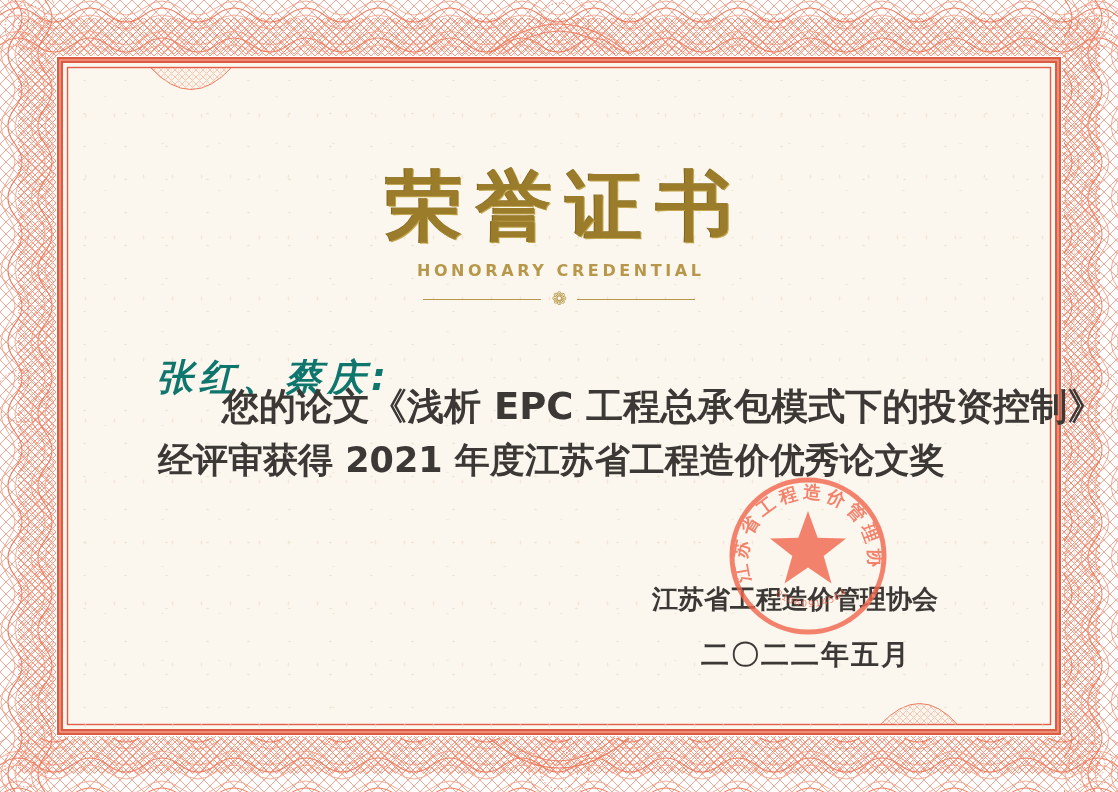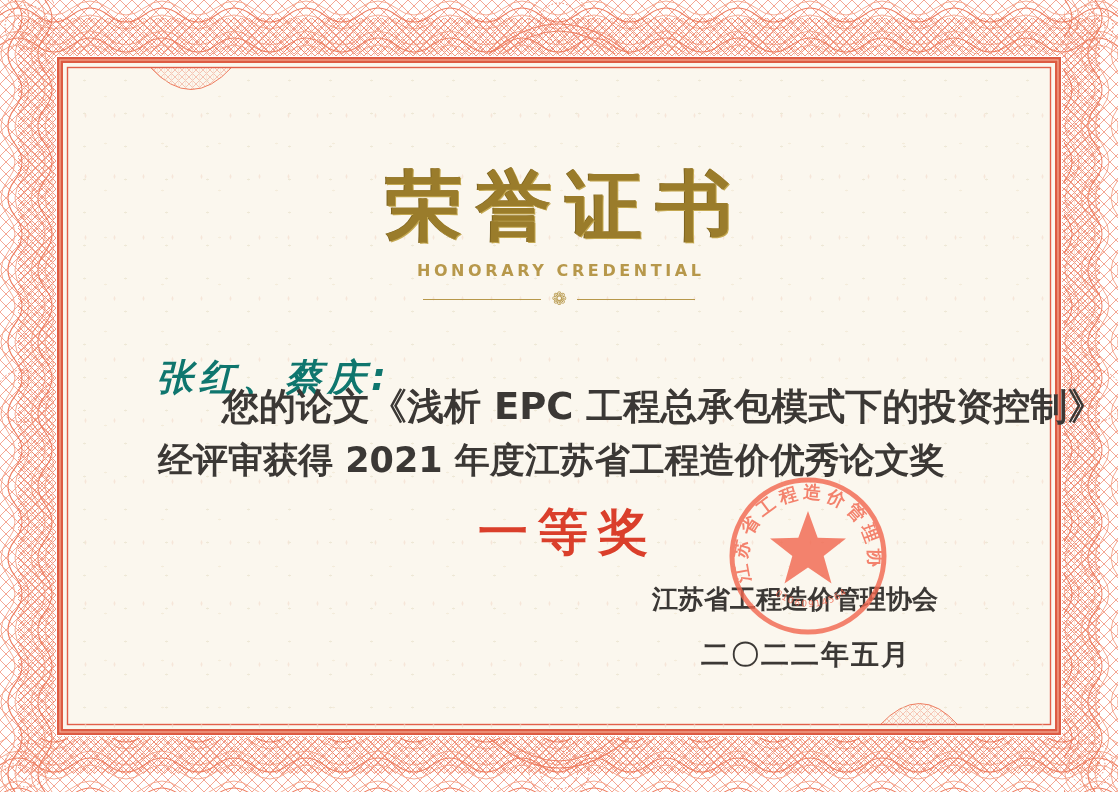--- a/index.html
+++ b/index.html
@@ -160,21 +160,20 @@
 
     <div class="abs divider">
       <span class="rule"></span>
       <span class="orn">❁</span>
       <span class="rule"></span>
     </div>
 
     <div class="abs recipients">张红、蔡庆:</div>
     <div class="abs body1">您的论文《浅析 EPC 工程总承包模式下的投资控制》</div>
     <div class="abs body2">经评审获得 2021 年度江苏省工程造价优秀论文奖</div>
-    <div class="abs award">一等奖</div>
     <div class="abs issuer">江苏省工程造价管理协会</div>
     <div class="abs issue-date">二〇二二年五月</div>
   </div>
 
   <svg class="seal" viewBox="0 0 166 166" xmlns="http://www.w3.org/2000/svg" xmlns:xlink="http://www.w3.org/1999/xlink">
     <defs>
       <path id="sealArc" d="M 26,108 A 61,61 0 1 1 140,108"></path>
       <path id="numArc" d="M 44,116 A 56,56 0 0 0 123,119"></path>
     </defs>
     <circle cx="83" cy="83" r="76" fill="none" stroke="#f2664e" stroke-width="5"></circle>

